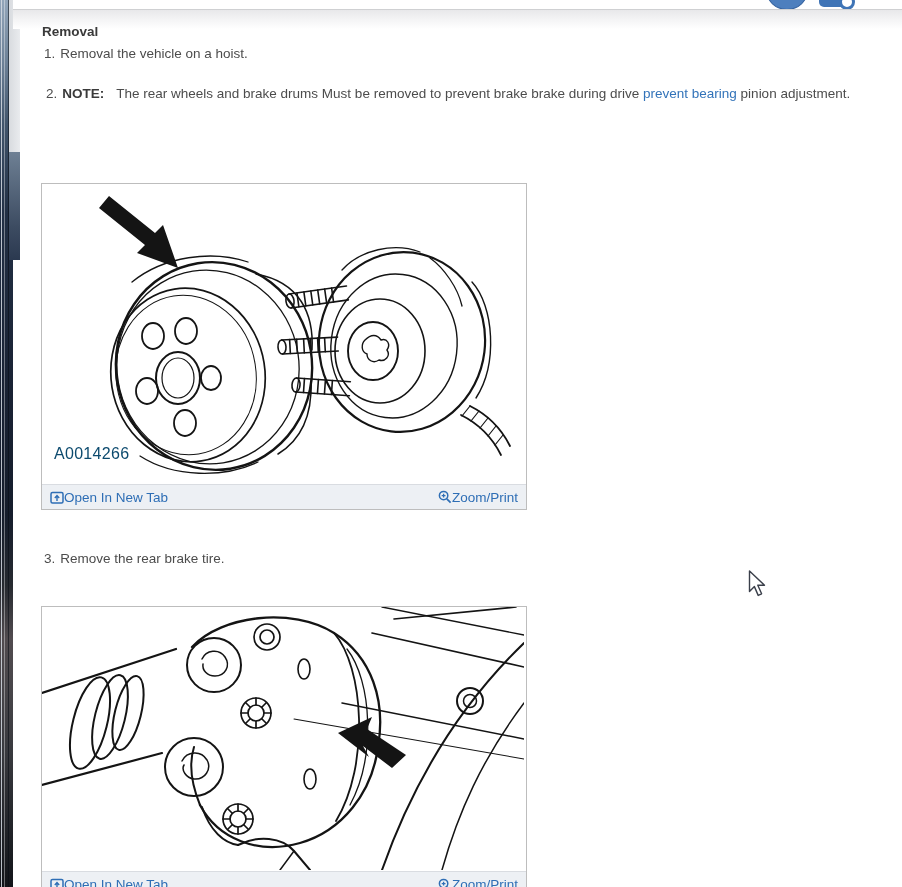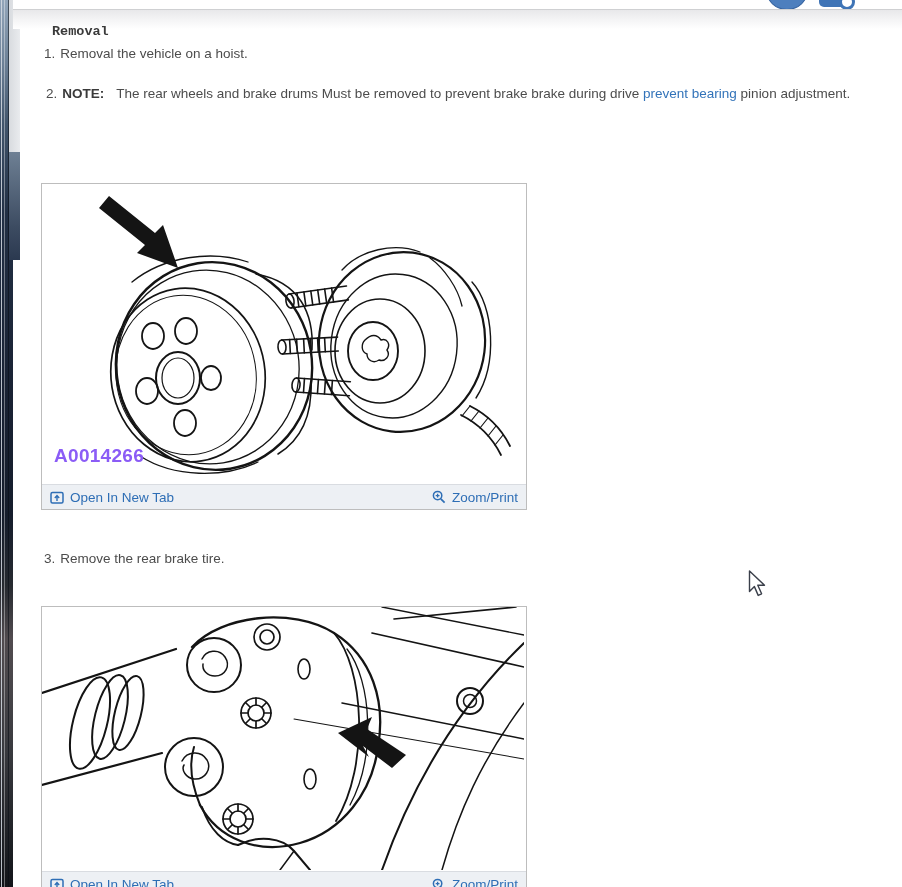--- a/index.html
+++ b/index.html
@@ -35,25 +35,25 @@
   .num{margin-right:5px;}
   .link{color:#3273b9;cursor:pointer;}
 
   
   .figure{position:absolute;left:41px;width:484px;background:#fff;border:1px solid #bdbdbd;}
   .fig1{top:183px;height:325px;}
   .fig2{top:606px;height:308px;}
   .fig-img{position:relative;width:482px;background:#fff;overflow:hidden;}
   .fig1 .fig-img{height:299px;}
   .fig2 .fig-img{height:263px;}
-  .fig-label{position:absolute;left:12px;top:261px;font-size:19px;font-weight:700;color:#8b5cf6;letter-spacing:.3px;}
+  .fig-label{position:absolute;left:12px;top:261px;font-size:16px;font-weight:400;color:#0c4a6e;letter-spacing:.3px;}
   .fig-footer{position:absolute;left:0;right:0;bottom:0;height:25px;background:#edf0f4;border-top:1px solid #d9dce1;
     display:flex;justify-content:space-between;align-items:center;padding:0 8px;box-sizing:border-box;}
   .fig2 .fig-footer{bottom:auto;top:264px;height:44px;}
-  .fig-link{display:flex;align-items:center;gap:6px;font-size:13.5px;color:#2e6eb5;cursor:pointer;}
+  .fig-link{display:flex;align-items:center;font-size:13.5px;color:#2e6eb5;cursor:pointer;}
   .fig-link svg{display:block;}
 
   svg.art{display:block;}
   .art path,.art ellipse,.art circle,.art line{vector-effect:none;}
 
   
   .cursor{position:absolute;left:748px;top:570px;}
 </style>
 </head>
 <body>
@@ -67,21 +67,21 @@
   <div class="edge-top-light"></div>
   <div class="edge-mid-blue"></div>
 
   <div class="topbar">
     <div class="avatar"></div>
     <div class="help-chip"></div>
     <div class="help-badge"></div>
   </div>
   <div class="top-band"></div>
 
-  <div class="t title" style="left:52px;top:24px;font-family:Liberation Mono, monospace;">Removal</div>
+  <div class="t title" style="left:42px;top:24px;">Removal</div>
 
   <div class="t" style="left:44px;top:46px;"><span class="num">1.</span><span>Removal the vehicle on a hoist.</span></div>
 
   <div class="t" style="left:46px;top:86px;"><span class="num">2.</span><span class="bold">NOTE:</span><span>The rear wheels and brake drums Must be removed to prevent brake brake during drive </span><span class="link">prevent bearing</span><span> pinion adjustment.</span></div>
 
 
   <div class="t" style="left:44px;top:551px;"><span class="num">3.</span><span>Remove the rear brake tire.</span></div>
 
   <div class="figure fig1">
     <div class="fig-img">

